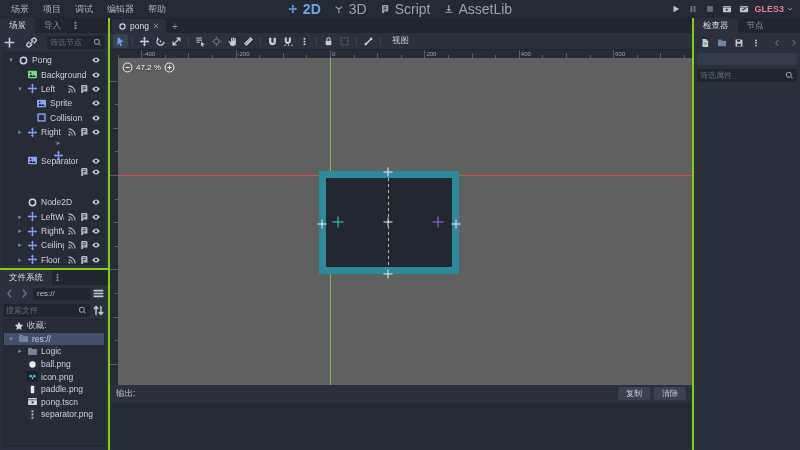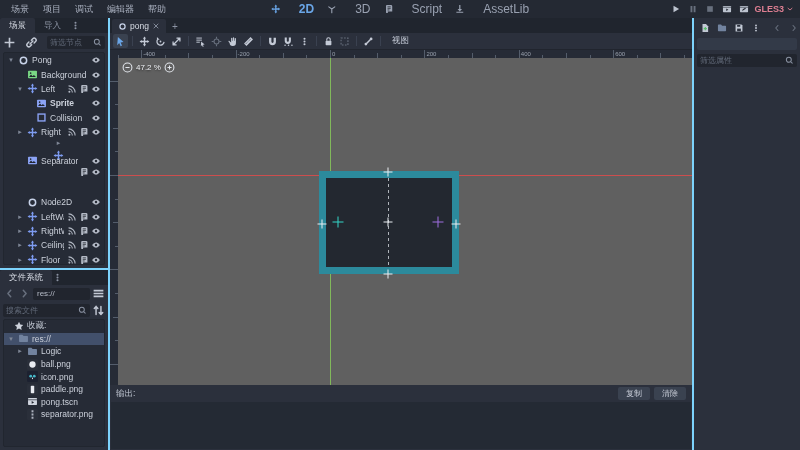--- a/index.html
+++ b/index.html
@@ -1,25 +1,25 @@
 <!DOCTYPE html>
 <html><head>
 <meta charset="utf-8">
 <style>
   *{margin:0;padding:0;box-sizing:border-box;}
   html,body{width:800px;height:450px;overflow:hidden;background:#20252e;
     font-family:"Liberation Sans","DejaVu Sans",sans-serif;}
-  .app{position:absolute;left:0;top:0;width:800px;height:450px;background:#7dd3fc;color:#c8cdd8;}
+  .app{position:absolute;left:0;top:0;width:800px;height:450px;background:#84cc16;color:#c8cdd8;}
 
   
   .topbar{position:absolute;left:0;top:0;width:800px;height:18px;background:#242933;display:flex;align-items:center;z-index:6;}
   .menus{display:flex;align-items:center;height:100%;padding-left:4px;}
   .menu-item{font-size:9px;color:#a9b0bf;padding:0 7px;line-height:18px;cursor:default;}
   .workspaces{position:absolute;left:50%;top:0;transform:translateX(-50%);height:18px;display:flex;align-items:center;gap:13px;}
-  .ws{display:flex;align-items:center;gap:18px;font-size:12px;color:#99a1b1;}
+  .ws{display:flex;align-items:center;gap:5px;font-size:14px;color:#99a1b1;}
   .ws .icn{width:10px;height:10px;}
   .ws.active{color:#6aa6e8;font-weight:bold;}
   .top-right{margin-left:auto;display:flex;align-items:center;gap:4px;padding-right:6px;}
   .pb{width:13px;height:13px;color:#bcc3cf;display:flex;align-items:center;justify-content:center;}
   .pb .icn{width:10px;height:10px;}
   .pb.dim{color:#68707e;}
   .renderer{display:flex;align-items:center;gap:2px;font-size:9px;font-weight:bold;color:#de7f92;}
   .renderer .icn{width:8px;height:8px;}
 
   
@@ -300,21 +300,21 @@
                 </svg>
               </span>
               <span class="icn">
                 <svg viewBox="0 0 16 16">
                   <path d="M8 3.8C4.4 3.8 1.8 8 1.8 8S4.4 12.2 8 12.2 14.2 8 14.2 8 11.6 3.8 8 3.8z" fill="currentColor"></path>
                   <circle cx="8" cy="8" r="1.9" fill="#262b36"></circle>
                 </svg>
               </span>
             </span>
           </div>
-          <div class="trow" style="padding-left: 21px; font-weight: bold;">
+          <div class="trow" style="padding-left: 21px;">
             <span class="arrow"></span>
             <span class="icn nicon">
               <svg viewBox="0 0 16 16">
                 <rect x="1.5" y="2.5" width="13" height="11" rx="1.2" fill="#8ba3f5"></rect>
                 <path d="M3 11.5l2.8-3.6 2.4 2.6 1.8-1.8 3 2.8z" fill="#20252e"></path>
                 <circle cx="5.3" cy="6" r="1.2" fill="#20252e"></circle>
               </svg>
             </span>
             <span class="label">Sprite</span>
             <span class="badges">
@@ -905,20 +905,24 @@
         <span class="bp-title">输出:</span>
         <span class="bp-spacer"></span>
         <button class="bp-btn">复制</button>
         <button class="bp-btn">清除</button>
       </div>
       <div class="bp-content"></div>
     </div>
   </main>
 
   <aside class="right-dock">
+    <div class="dock-tabs" id="inspector-tabs">
+        <div class="dtab active">检查器</div>
+        <div class="dtab">节点</div>
+      </div>
     <div class="insp-toolbar" id="inspector-toolbar">
         <span class="ibtn">
           <span class="icn">
             <svg viewBox="0 0 16 16">
               <path d="M4 1.5h5.5L13 5v9.5H4z" fill="currentColor"></path>
               <path d="M8.5 6.5v5M6 9h5" stroke="#58c06a" stroke-width="1.8"></path>
             </svg>
           </span>
         </span>
         <span class="ibtn">

